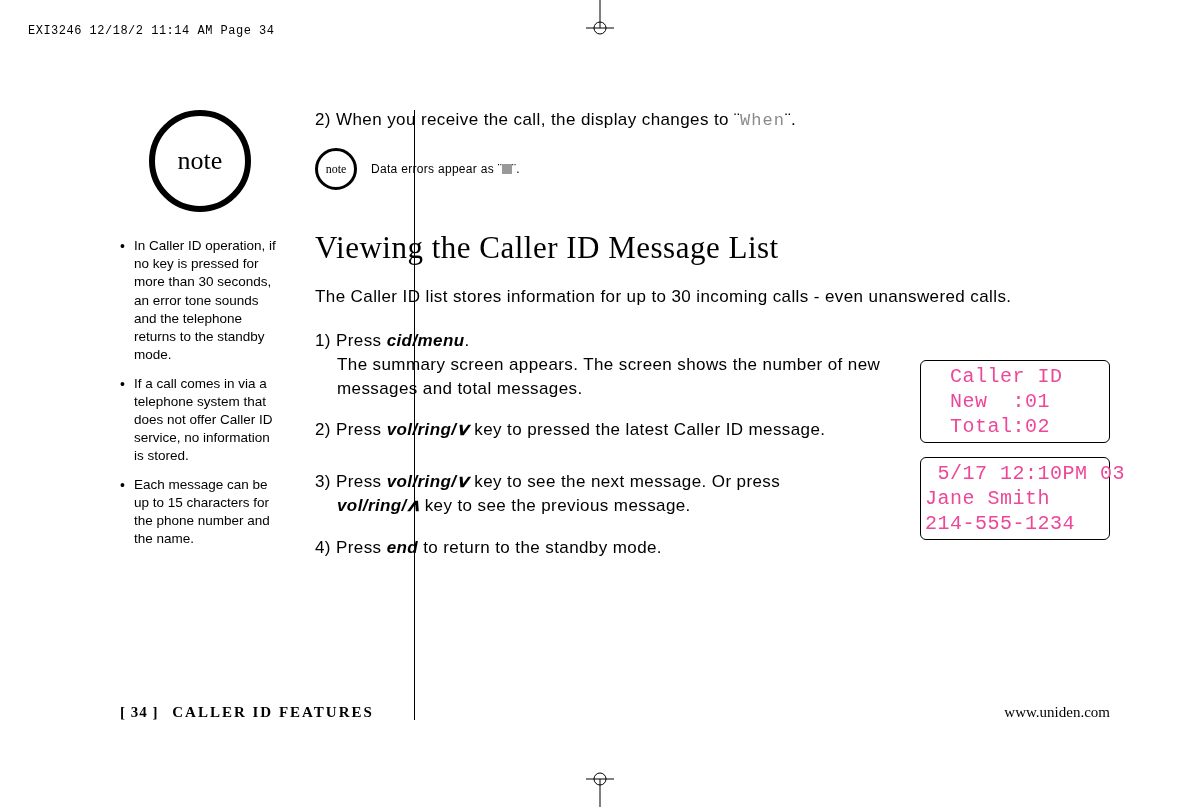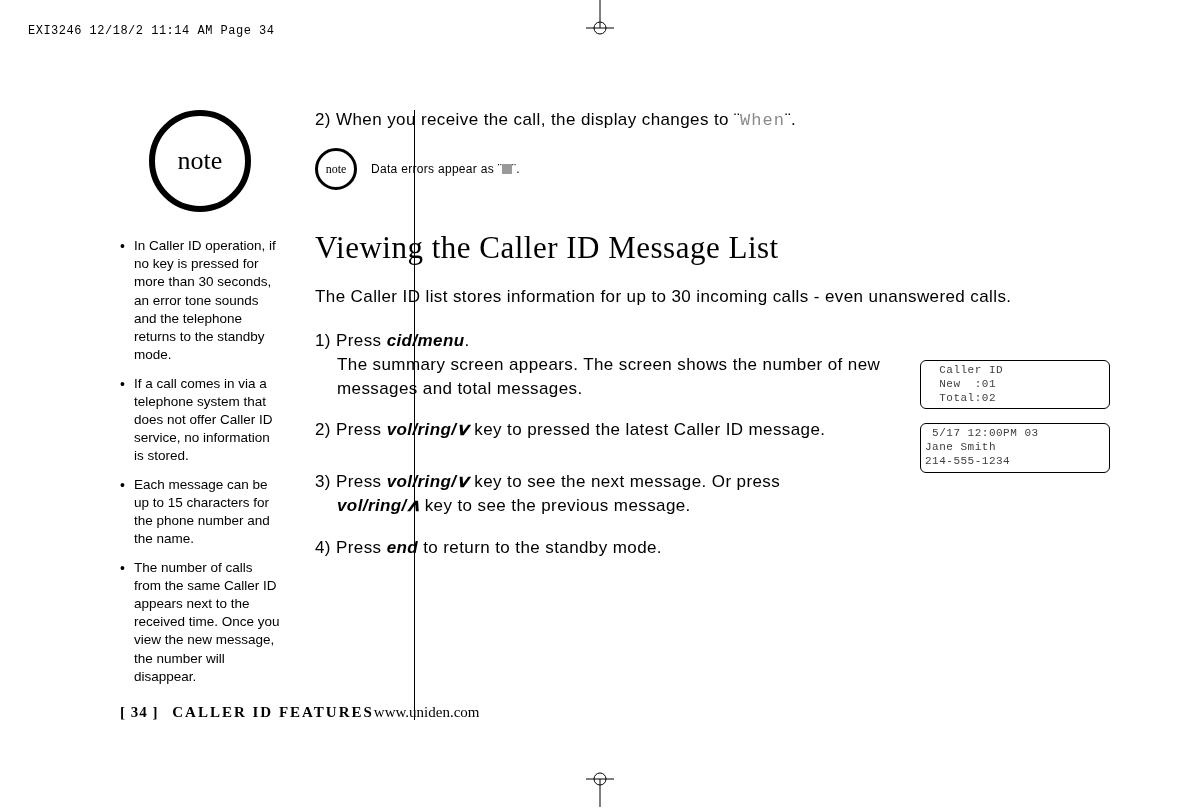--- a/index.html
+++ b/index.html
@@ -160,35 +160,35 @@
     position: absolute;
     right: 0;
     top: 250px;
     width: 190px;
   }
   .lcd {
     border: 1px solid #000;
     border-radius: 6px;
     padding: 3px 6px 3px 4px;
     font-family: "Courier New", monospace;
-    font-size: 11px;
+    font-size: 20px;
     line-height: 1.25;
     letter-spacing: 0.5px;
-    color: #404040;
+    color: #ec4899;
     white-space: pre;
     margin-bottom: 14px;
   }
   .lcd.center { text-align: left; }
   .footer {
     position: absolute;
     left: 120px;
     bottom: 90px;
     width: 990px;
     display: flex;
-    justify-content: flex-start;
+    justify-content: space-between;
     align-items: baseline;
     font-size: 15px;
   }
   .footer-left {
     font-family: Georgia, serif;
     letter-spacing: 2px;
   }
   .footer-left .pg {
     font-weight: bold;
     letter-spacing: 1px;
@@ -221,21 +221,20 @@
 <div class="page">
 
   <div class="sidebar">
     <div class="note-circle-big">
       <span>note</span>
     </div>
     <ul class="bullets">
       <li>In Caller ID operation, if no key is pressed for more than 30 seconds, an error tone sounds and the telephone returns to the standby mode.</li>
       <li>If a call comes in via a telephone system that does not offer Caller ID service, no information is stored.</li>
       <li>Each message can be up to 15 characters for the phone number and the name.</li>
-      <li>The number of calls from the same Caller ID appears next to the received time. Once you view the new message, the number will disappear.</li>
     </ul>
   </div>
 
   <div class="divider"></div>
 
   <div class="main">
 
     <div class="line-2">
       <span>2) When you receive the call, the display changes to ¨</span><span class="talk">When</span><span>¨.</span>
     </div>
@@ -267,21 +266,21 @@
       </div>
       <div class="step">
         <span class="num">4) Press </span><span class="bi">end</span><span> to return to the standby mode.</span>
       </div>
     </div>
 
     <div class="lcd-stack">
       <div class="lcd center">  Caller ID
   New  :01
   Total:02</div>
-      <div class="lcd"> 5/17 12:00PM 03
+      <div class="lcd"> 5/17 12:10PM 03
 Jane Smith
 214-555-1234</div>
     </div>
 
   </div>
 </div>
 
 <div class="footer">
   <div class="footer-left">
     <span class="pg">[ 34 ]</span>

